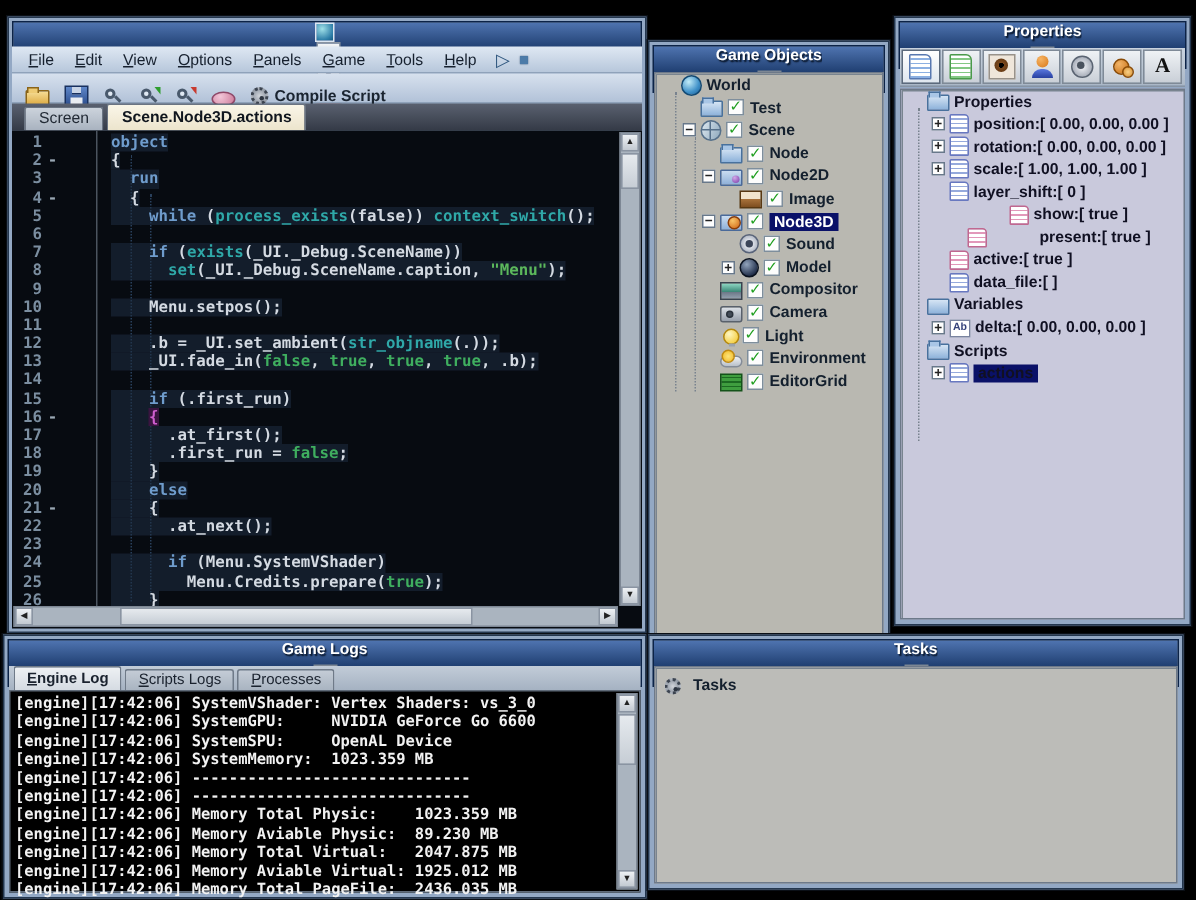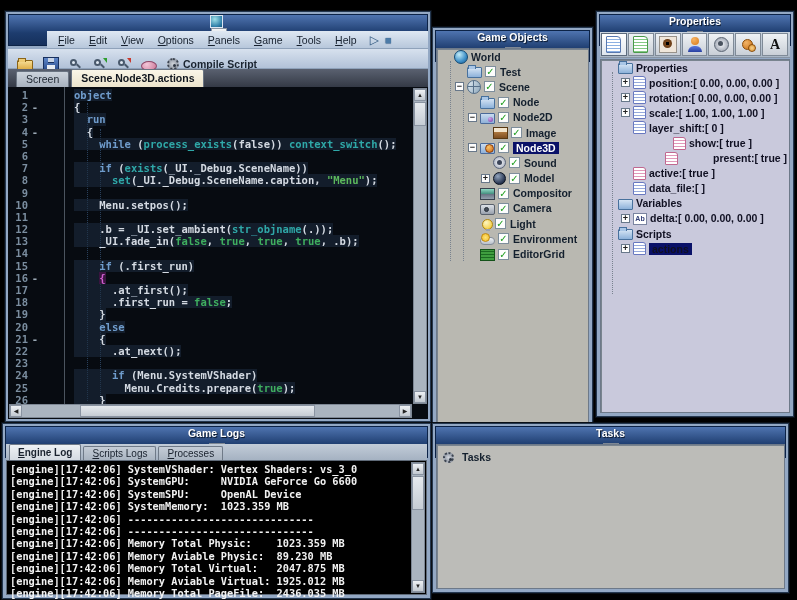--- a/index.html
+++ b/index.html
@@ -15,21 +15,21 @@
   .wbtn{width:14px;height:12px;background:linear-gradient(#f4f6f8,#bcc4ce);border:1px solid #8a94a2;
         font-size:6px;line-height:11px;text-align:center;color:#44506a;margin-left:2px;flex:none;}
   .wbtn-close{background:linear-gradient(#f0867c,#c83a2e);color:#fff;font-size:8px;width:16px;}
   .appicon{width:11px;height:11px;margin-right:4px;flex:none;border:1px solid #dce6f2;
            background:radial-gradient(circle at 35% 30%,#9fe0e8,#2e7ea8 70%,#155a80);}
 
   
   #win-main{left:5px;top:11px;width:424px;height:409px;}
   #menubar{position:absolute;left:2px;right:2px;top:19px;height:18px;display:flex;align-items:center;
            background:linear-gradient(#dfe8f3,#b7c7db);border-bottom:1px solid #8fa2ba;padding-left:4px;box-sizing:border-box;
-           font-size:10.5px;color:#16202e;margin-left:39px;}
+           font-size:10.5px;color:#16202e;}
   .menu-item{padding:1px 7px;white-space:nowrap;}
   .mb-play{color:#2e567e;font-size:12px;margin-left:6px;line-height:10px;}
   .mb-stop{color:#4c7ba8;font-size:11px;margin-left:6px;line-height:10px;text-shadow:0 0 1px #1c3c60;}
   #toolbar{position:absolute;left:2px;right:2px;top:37px;height:20px;display:flex;align-items:center;
            background:linear-gradient(#d7e1ee,#b2c2d8);border-bottom:1px solid #8fa2ba;padding-left:5px;box-sizing:border-box;}
   .tb-btn{display:flex;align-items:center;padding:1px 4px;margin-right:2px;margin-top:11px;}
   .tb-label{font-size:10.5px;font-weight:bold;color:#1a2430;margin-left:4px;white-space:nowrap;}
   #tabbar{position:absolute;left:2px;right:2px;top:57px;height:18px;background:linear-gradient(#5a6170,#343a46);
           display:flex;align-items:flex-end;padding-left:8px;box-sizing:border-box;}
   .tab{height:15px;line-height:15px;padding:0 9px;font-size:10.5px;color:#222a35;background:linear-gradient(#ccd3dc,#a8b2bf);
@@ -435,21 +435,21 @@
           <div class="prow" style="padding-left: 20px;">
             <span class="expsp"></span>
             <span class="ti ti-page-blue"></span>
             <span class="tlabel">layer_shift:[ 0 ]</span>
           </div>
           <div class="prow" style="padding-left: 23px; justify-content: center;">
             <span class="expsp"></span>
             <span class="ti ti-page-pink"></span>
             <span class="tlabel">show:[ true ]</span>
           </div>
-          <div class="prow" style="padding-left: 20px; gap: 32px;">
+          <div class="prow" style=" gap: 32px;">
             <span class="expsp"></span>
             <span class="ti ti-page-pink"></span>
             <span class="tlabel">present:[ true ]</span>
           </div>
           <div class="prow" style="padding-left: 20px;">
             <span class="expsp"></span>
             <span class="ti ti-page-pink"></span>
             <span class="tlabel">active:[ true ]</span>
           </div>
           <div class="prow" style="padding-left: 20px;">

